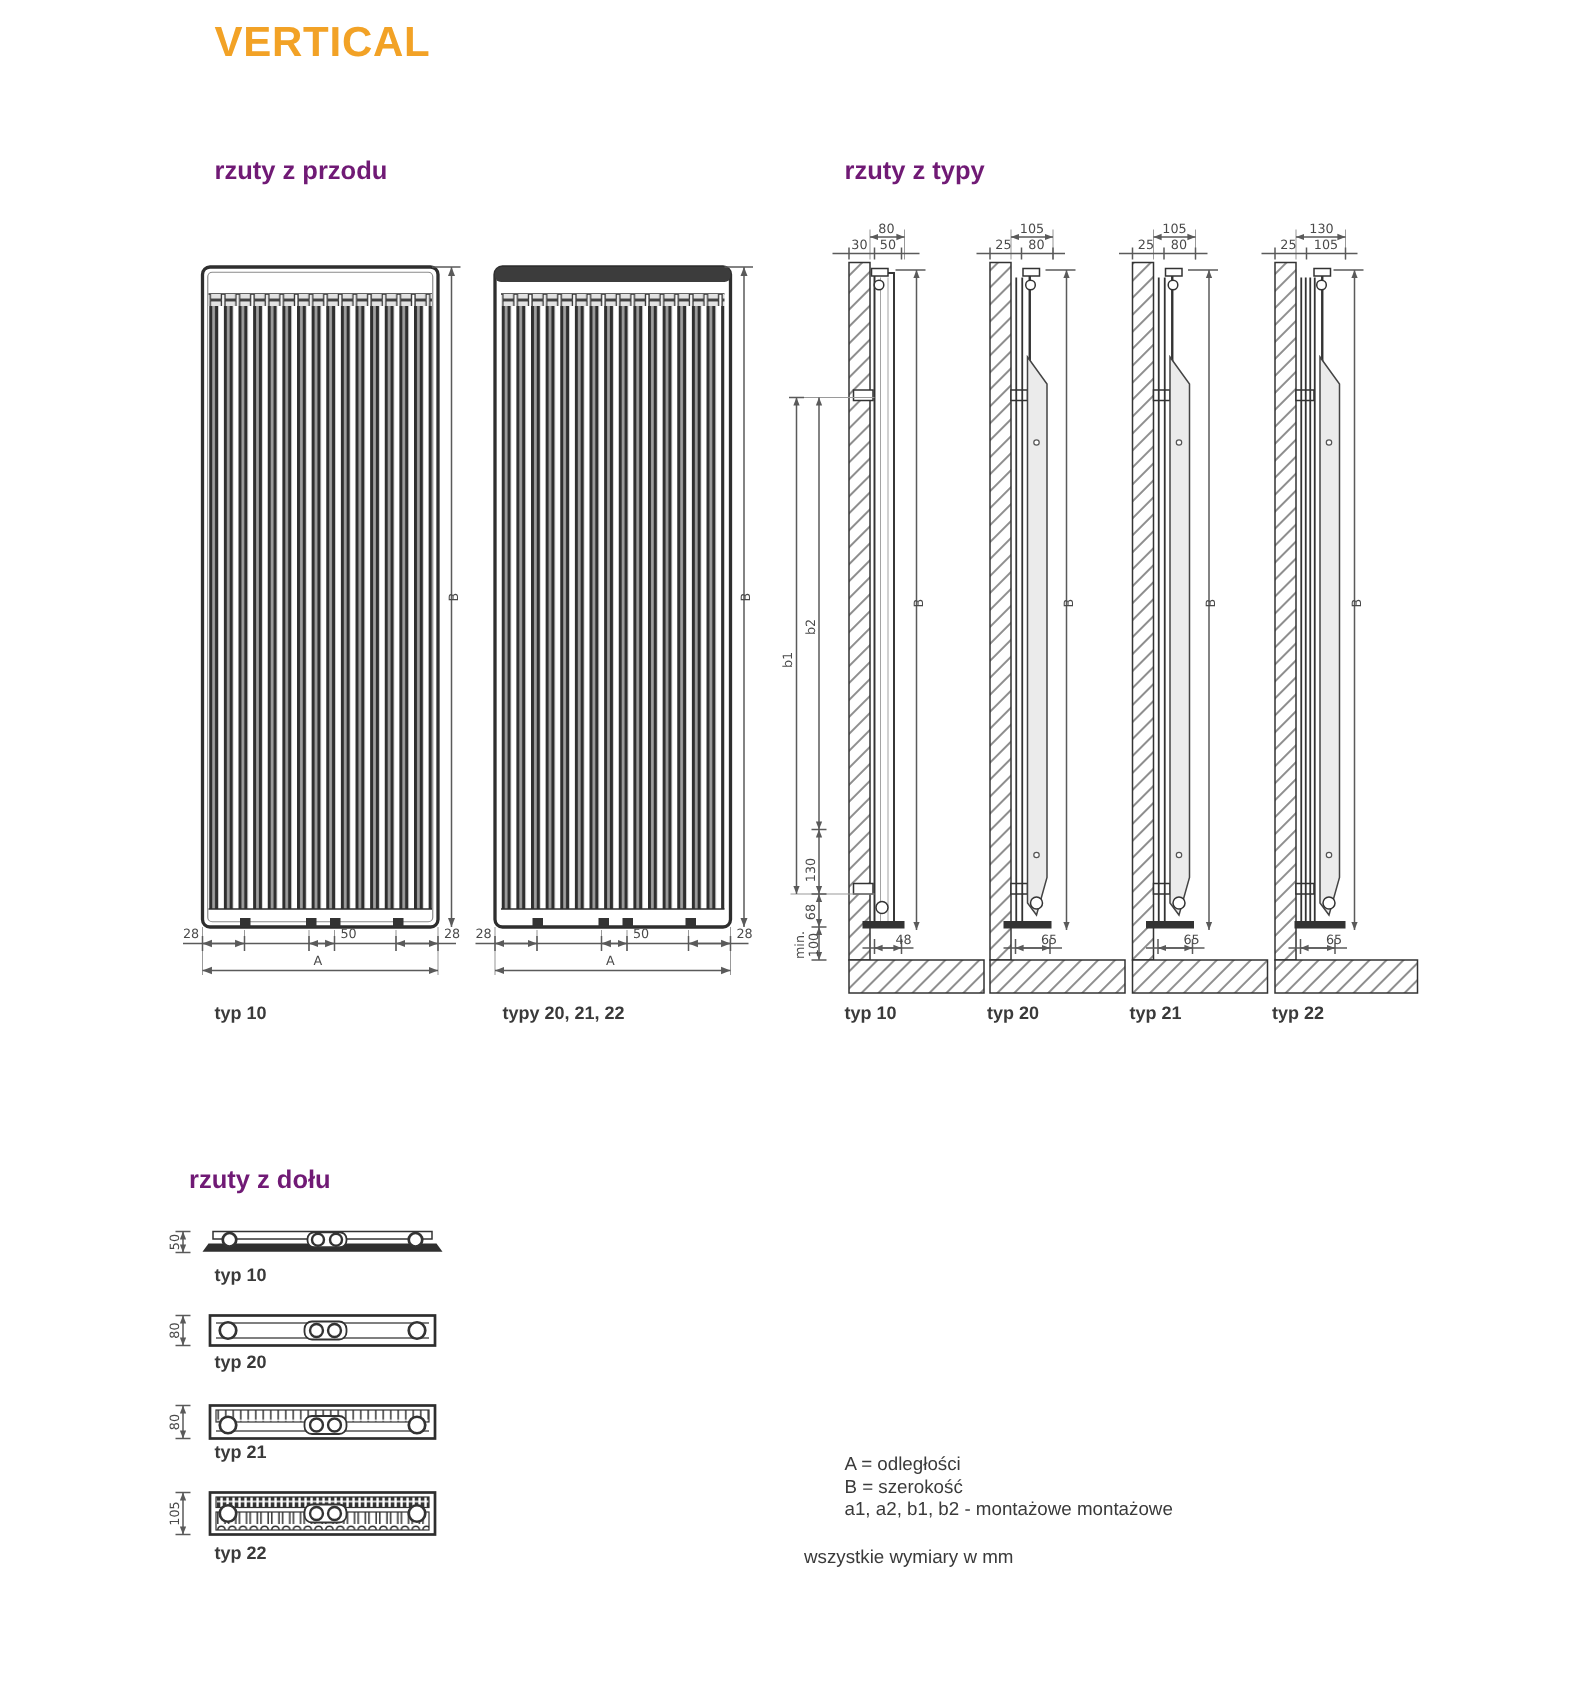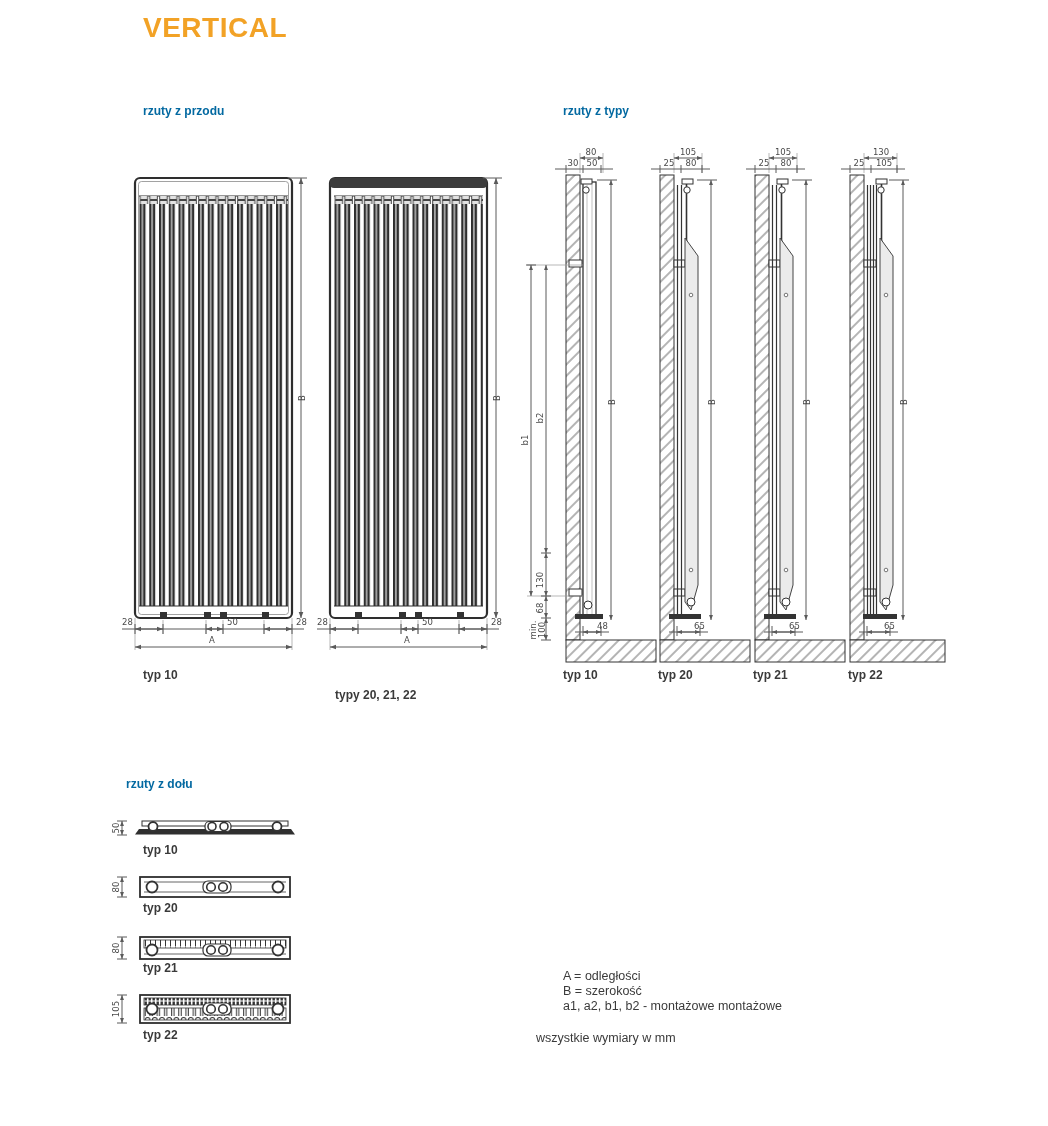--- a/index.html
+++ b/index.html
@@ -1,20 +1,20 @@
 <!DOCTYPE html>
 <html><head>
 <meta charset="utf-8">
 <style>
   html,body{margin:0;padding:0;background:#fff}
   .canvas{position:relative;width:1048px;height:1126px;background:#ffffff;
           font-family:"Liberation Sans",sans-serif;overflow:hidden}
   .title{position:absolute;left:143px;top:12px;font-size:28px;font-weight:bold;
          color:#F2A226;letter-spacing:.5px}
-  .sec{position:absolute;font-size:12px;font-weight:bold;color:#0369a1}
+  .sec{position:absolute;font-size:17px;font-weight:bold;color:#701a75}
   .typ{position:absolute;font-size:12px;font-weight:bold;color:#3a3a3a}
   .leg{position:absolute;font-size:12.5px;color:#3a3a3a}
   svg{position:absolute;overflow:visible}
   svg text{font-family:"DejaVu Sans",sans-serif}
   .d{font-size:8.5px;fill:#4a4a4a}
   .dl{stroke:#5a5a5a;stroke-width:1;fill:none}
   .xl{stroke:#9a9a9a;stroke-width:.7;fill:none}
   .tk{stroke:#5a5a5a;stroke-width:1;fill:none}
   .ln{stroke:#2e2e2e;fill:none}
 </style>
@@ -115,21 +115,21 @@
       <line x1="339" y1="461" x2="367" y2="461" class="dl" marker-start="url(#fa)" marker-end="url(#fa)"></line>
       <text class="d" x="197" y="457">28</text>
       <text class="d" x="302" y="457">50</text>
       <text class="d" x="371" y="457">28</text>
       <line x1="210" y1="479" x2="367" y2="479" class="dl" marker-start="url(#fa)" marker-end="url(#fa)"></line>
       <text class="d" x="287" y="475" text-anchor="middle">A</text>
     </g>
   </svg>
 
   <div class="typ" style="left:143px;top:668px">typ 10</div>
-  <div class="typ" style="left:335px;top:688px">typy 20, 21, 22</div>
+  <div class="typ" style="left:335px;top:668px">typy 20, 21, 22</div>
 
   <svg style="left:525px;top:140px" width="460" height="540" viewBox="0 0 460 540">
     <defs>
       <marker id="sa" viewBox="0 0 10 10" refX="9" refY="5" markerWidth="6" markerHeight="6" orient="auto-start-reverse">
         <path d="M0,1.5 L9,5 L0,8.5 z" fill="#5a5a5a"></path>
       </marker>
       <pattern id="sh" width="8" height="8" patternUnits="userSpaceOnUse" patternTransform="rotate(45)">
         <rect width="8" height="8" fill="#ffffff"></rect>
         <line x1="4" y1="0" x2="4" y2="8" stroke="#777" stroke-width="1.1"></line>
       </pattern>

